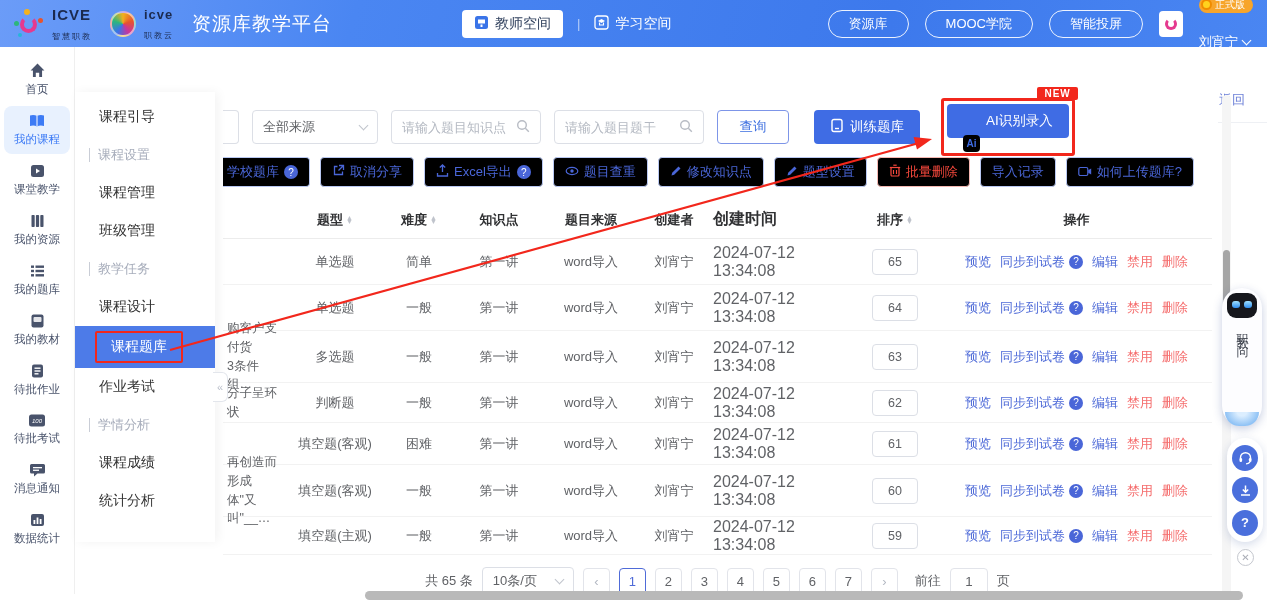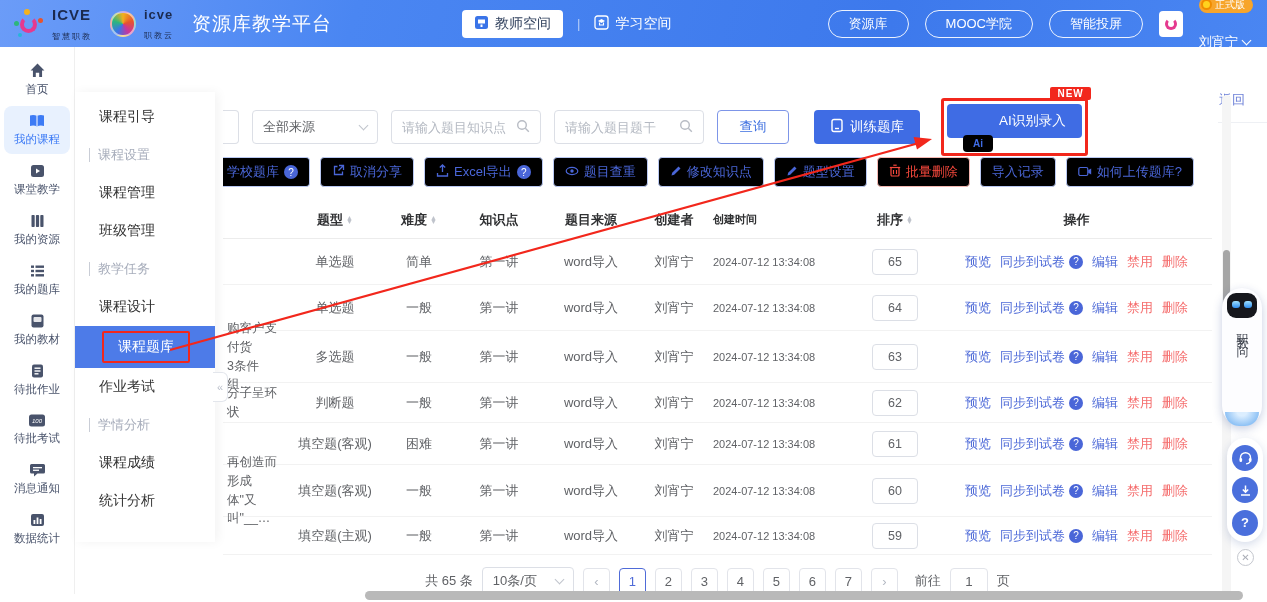--- a/index.html
+++ b/index.html
@@ -67,21 +67,21 @@
   .back-btn{ margin-left:auto; color:#6b7fd7; display:flex; align-items:center; gap:5px; cursor:pointer; }
   .back-circle{ width:16px; height:16px; border:1.4px solid #6b7fd7; border-radius:50%;
     display:flex; align-items:center; justify-content:center; font-size:11px; line-height:1; }
   
   .menu{ position:absolute; left:75px; top:92px; width:140px; height:450px; background:#fff;
     box-shadow:3px 0 10px rgba(0,0,0,.05); z-index:20; padding-top:6px; }
   .menu-item{ height:38px; display:flex; align-items:center; padding-left:24px; font-size:14px;
     color:#333; cursor:pointer; }
   .menu-section{ height:38px; display:flex; align-items:center; padding-left:14px; font-size:13px; color:#a7adbb; }
   .menu-section .bar{ width:1px; height:14px; background:#c9cdd6; margin-right:8px; }
-  .menu-item.active{ height:42px; background:#4d7be8; color:#fff; padding-left:27px; }
+  .menu-item.active{ height:42px; background:#4d7be8; color:#fff; padding-left:20px; }
   .menu-item.active .label-box{ border:2px solid #f2271c; padding:5px 14px; border-radius:2px; }
   .collapse-tab{ position:absolute; left:213px; top:372px; width:15px; height:30px; background:#fff;
     border:1px solid #e3e6ec; border-left:none; border-radius:0 6px 6px 0; color:#b9bec9;
     display:flex; align-items:center; justify-content:center; font-size:11px; z-index:21; cursor:pointer; }
   
   .content{ position:absolute; left:215px; top:92px; width:1003px; height:510px; background:#fff;
     padding:18px 6px 0 8px; z-index:6; }
   .filter-row{ display:flex; align-items:center; gap:13px; height:34px; }
   .sel, .search-box{ height:34px; border:1px solid #dcdfe6; border-radius:4px; background:#fff;
     display:flex; align-items:center; padding:0 10px; color:#606266; }
@@ -92,42 +92,42 @@
   .search-box input{ border:none; outline:none; flex:1; min-width:0; font-size:13px; color:#606266;
     font-family:inherit; }
   .search-box input::placeholder{ color:#b4b9c2; }
   .btn{ height:34px; border-radius:4px; display:inline-flex; align-items:center; justify-content:center;
     gap:6px; padding:0 16px; cursor:pointer; font-size:13.5px; white-space:nowrap; }
   .btn-query{ border:1px solid #7d95e8; color:#3d6fe0; background:#fff; width:72px; }
   .btn-solid{ background:#3f6ce4; color:#fff; border:none; }
   .ai-wrap{ position:relative; border:3px solid #f2271c; border-radius:3px; padding:3px; margin-left:8px; }
   .new-badge{ position:absolute; right:-6px; top:-14px; background:#f2271c; color:#fff;
     font-size:10px; font-weight:bold; padding:1px 7px; border-radius:2px; letter-spacing:1px; }
-  .ai-badge{ width:30px; height:17px; background:#000000; color:#3f6ce4; font-size:10px; font-weight:bold;
+  .ai-badge{ width:17px; height:17px; background:#000000; color:#3f6ce4; font-size:10px; font-weight:bold;
     border-radius:4px; display:inline-flex; align-items:center; justify-content:center;margin-top:44px; }
   .toolbar-row{ display:flex; align-items:center; gap:10px; margin-top:13px; height:30px; }
   .tbtn{ height:30px; border:1px solid #b9c8f2; border-radius:4px; background:#000000; color:#4a66d8;
     display:inline-flex; align-items:center; gap:5px; padding:0 11px; font-size:13px; cursor:pointer; white-space:nowrap; }
   .tbtn.cut-left{ border-left:none; border-radius:0 4px 4px 0; padding-left:4px; }
   .tbtn.danger{ border-color:#f5b8b2; color:#f5483c; }
   .help-dot{ width:14px; height:14px; border-radius:50%; background:#4a66d8; color:#fff; font-size:10px;
     display:inline-flex; align-items:center; justify-content:center; }
   
   .table{ margin-top:14px; }
   .thead{ display:flex; align-items:center; height:38px; border-bottom:1px solid #ececec;
     font-weight:bold; color:#303133; font-size:13px; }
   .trow{ display:flex; align-items:center; border-bottom:1px solid #f2f2f2; color:#606266; font-size:13px; }
   .cell{ padding:0 4px; }
   .col-q{ width:64px; font-size:12.5px; line-height:1.5; overflow:hidden; }
   .col-type{ width:96px; text-align:center; }
   .col-diff{ width:72px; text-align:center; }
   .col-know{ width:88px; text-align:center; }
   .col-src{ width:96px; text-align:center; }
   .col-creator{ width:70px; text-align:center; }
-  .col-time{ width:140px; font-size:11px; }
+  .col-time{ width:140px; font-size:16px; }
   .col-sort{ width:92px; text-align:center; }
   .col-ops{ flex:1; display:flex; align-items:center; justify-content:center; gap:9px; white-space:nowrap; }
   .sort-caret{ display:inline-flex; flex-direction:column; line-height:.55; font-size:7px; color:#c0c4cc;
     vertical-align:middle; margin-left:3px; }
   .sort-input{ width:46px; height:26px; border:1px solid #dcdfe6; border-radius:4px; text-align:center;
     color:#606266; font-size:12.5px; font-family:inherit; outline:none; }
   .lnk{ color:#4f6bd8; cursor:pointer; display:inline-flex; align-items:center; gap:4px; }
   .lnk.red{ color:#f56c6c; }
   
   .pager{ display:flex; align-items:center; justify-content:center; gap:9px; margin-top:12px;

